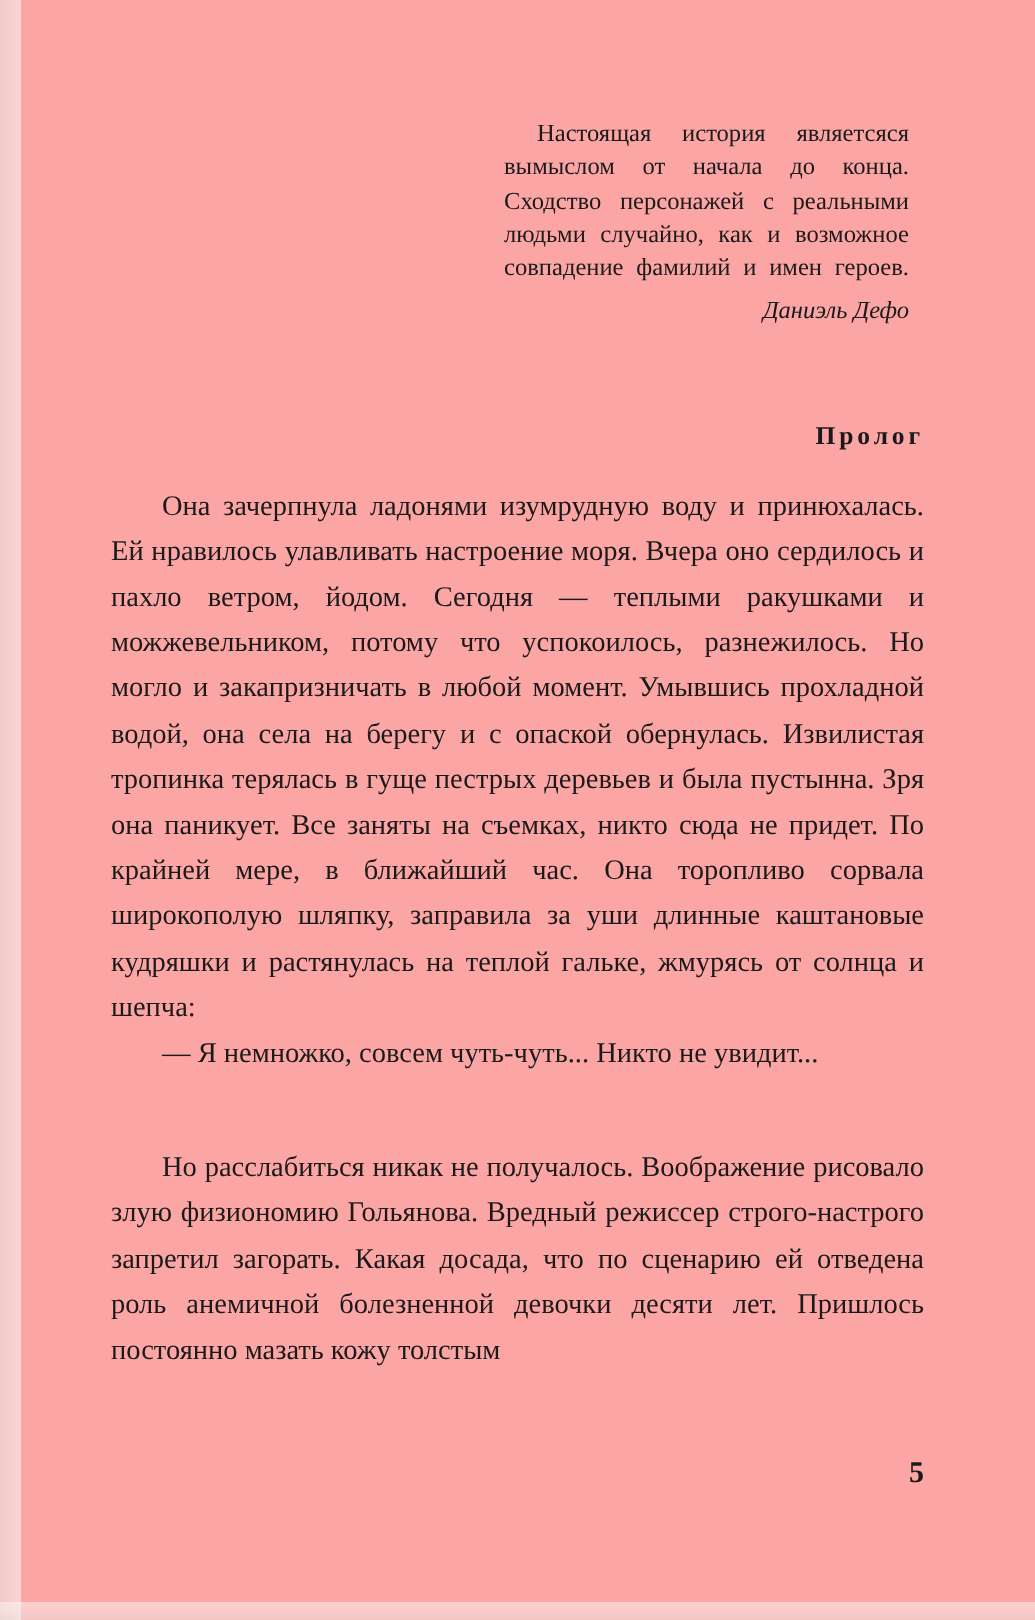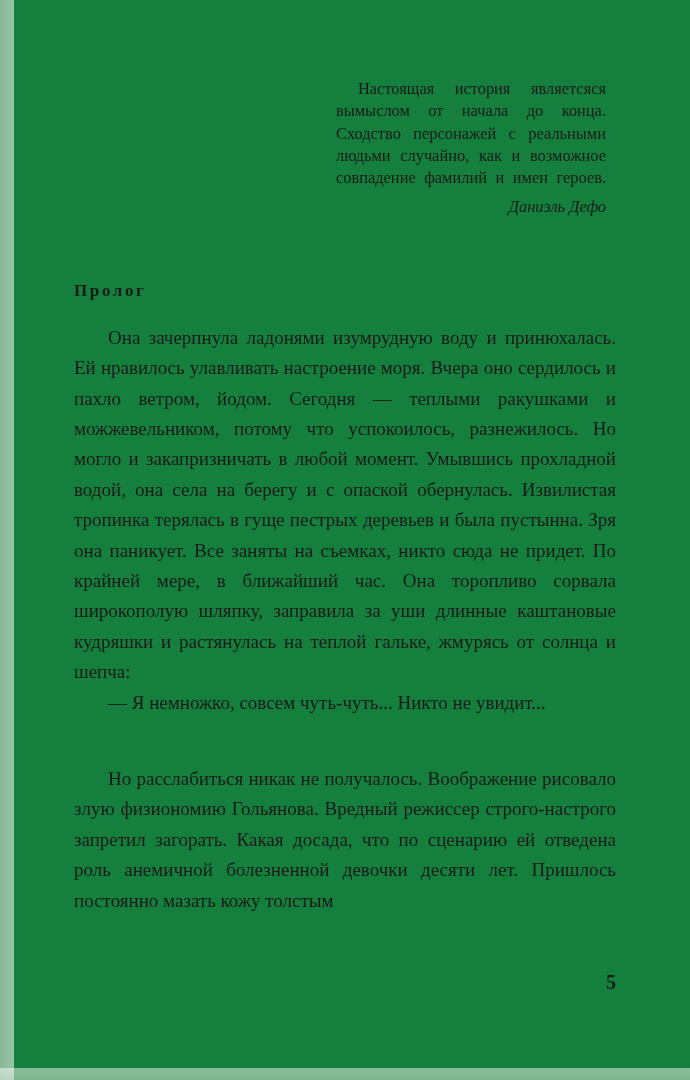--- a/index.html
+++ b/index.html
@@ -14,21 +14,21 @@
     color: #1a1a1a;
     position: relative;
     overflow: hidden;
   }
   .page {
     position: absolute;
     left: 0;
     top: 0;
     width: 690px;
     height: 1080px;
-    background: #15803d;
+    background: #fca5a5;
   }
   
   .page:before {
     content: "";
     position: absolute;
     left: 0; top: 0; bottom: 0;
     width: 14px;
     background: linear-gradient(to right, #e8e6e2, #fdfdfb);
     opacity: .55;
   }
@@ -66,21 +66,21 @@
     margin-top: 7px;
     font-style: italic;
     text-align: right;
     text-align-last: right;
     text-indent: 0;
     font-size: 16.4px;
   }
 
   .prologue-head {
     margin-top: 62px;
-    text-align: left;
+    text-align: right;
     font-size: 17px;
     font-weight: bold;
     letter-spacing: 2.6px;
     text-transform: none;
   }
 
   .body-text {
     margin-top: 22px;
     font-size: 19px;
     line-height: 30.4px;

